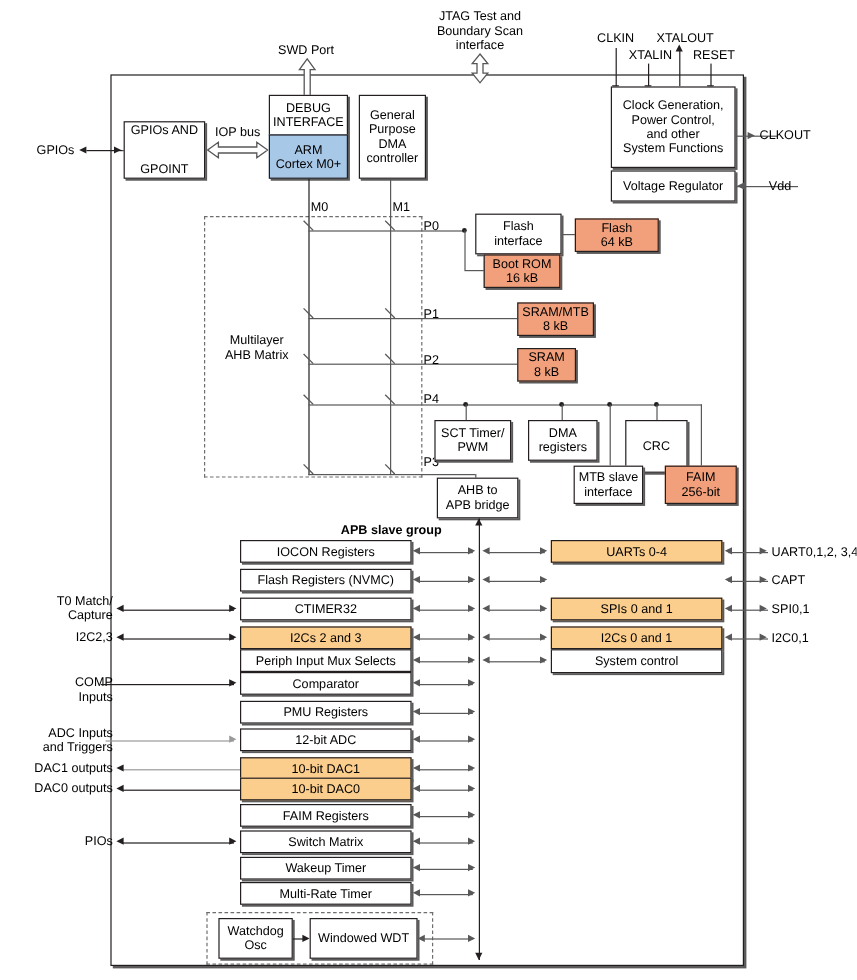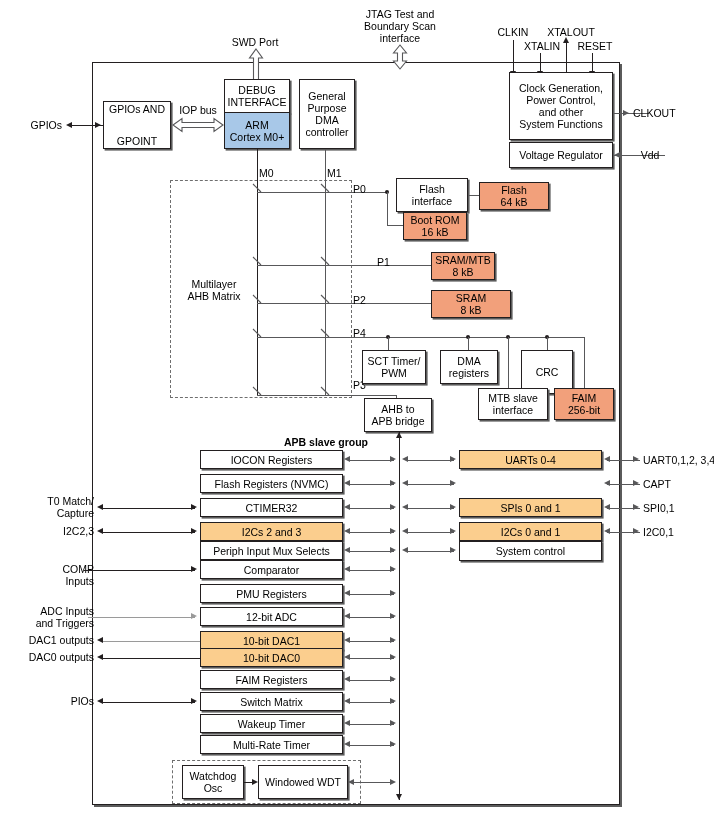--- a/index.html
+++ b/index.html
@@ -144,21 +144,21 @@
   <div class="lbl c" style="left:178px;top:290px;width:72px;">AHB Matrix</div>
 
   <div class="lbl l" style="left:259px;top:167px;width:20px;">M0</div>
   <div class="lbl l" style="left:327px;top:167px;width:20px;">M1</div>
   <div class="vl dk" style="left:257px;top:149px;height:247px;"></div>
   <div class="vl" style="left:325px;top:149px;height:247px;"></div>
 
   <div class="hl" style="left:257px;top:192px;width:130px;"></div>
   <div class="lbl l" style="left:353px;top:183px;width:20px;">P0</div>
   <div class="hl" style="left:257px;top:265px;width:175px;"></div>
-  <div class="lbl l" style="left:353px;top:256px;width:20px;margin-left:24px;">P1</div>
+  <div class="lbl l" style="left:353px;top:256px;width:20px;">P1</div>
   <div class="hl" style="left:257px;top:303px;width:175px;"></div>
   <div class="lbl l" style="left:353px;top:294px;width:20px;">P2</div>
   <div class="hl" style="left:257px;top:337px;width:328px;"></div>
   <div class="lbl l" style="left:353px;top:327px;width:20px;">P4</div>
   <div class="hl" style="left:257px;top:395px;width:139px;"></div>
   <div class="lbl l" style="left:353px;top:379px;width:20px;">P3</div>
 
   <svg class="ho" style="left:250px;top:182px;" width="90" height="220" viewBox="0 0 90 220">
     <g stroke="#58585a" stroke-width="1.1" fill="none">
       <line x1="3" y1="2" x2="11" y2="10"></line>
@@ -189,21 +189,21 @@
   <div class="hl" style="left:387px;top:225px;width:17px;"></div>
   <div class="box thin salmon" style="left:403px;top:212px;width:64px;height:28px;flex-direction:column;">
     <span>Boot  ROM</span>
     <span>16 kB</span>
   </div>
 
   <div class="box thin salmon" style="left:431px;top:252px;width:64px;height:28px;flex-direction:column;">
     <span>SRAM/MTB</span>
     <span>8 kB</span>
   </div>
-  <div class="box thin salmon" style="left:431px;top:290px;width:80px;height:28px;flex-direction:column;">
+  <div class="box thin salmon" style="left:431px;top:290px;width:49px;height:28px;flex-direction:column;">
     <span>SRAM</span>
     <span>8 kB</span>
   </div>
 
   <div class="dot" style="left:386px;top:335px;"></div>
   <div class="dot" style="left:466px;top:335px;"></div>
   <div class="dot" style="left:506px;top:335px;"></div>
   <div class="dot" style="left:545px;top:335px;"></div>
 
   <div class="vl" style="left:388px;top:337px;height:13px;"></div>
@@ -217,21 +217,21 @@
     <span>DMA</span>
     <span>registers</span>
   </div>
 
   <div class="vl" style="left:547px;top:337px;height:13px;"></div>
   <div class="box thin" style="left:521px;top:350px;width:52px;height:44px;">
     <span>CRC</span>
   </div>
 
   <div class="vl" style="left:508px;top:337px;height:51px;"></div>
-  <div class="box thin" style="left:478px;top:388px;width:70px;height:32px;flex-direction:column;">
+  <div class="box thin" style="left:478px;top:388px;width:58px;height:32px;flex-direction:column;">
     <span>MTB slave</span>
     <span>interface</span>
   </div>
 
   <div class="vl" style="left:584px;top:337px;height:51px;"></div>
   <div class="box thin salmon" style="left:554px;top:388px;width:60px;height:32px;flex-direction:column;">
     <span>FAIM</span>
     <span>256-bit</span>
   </div>
 

